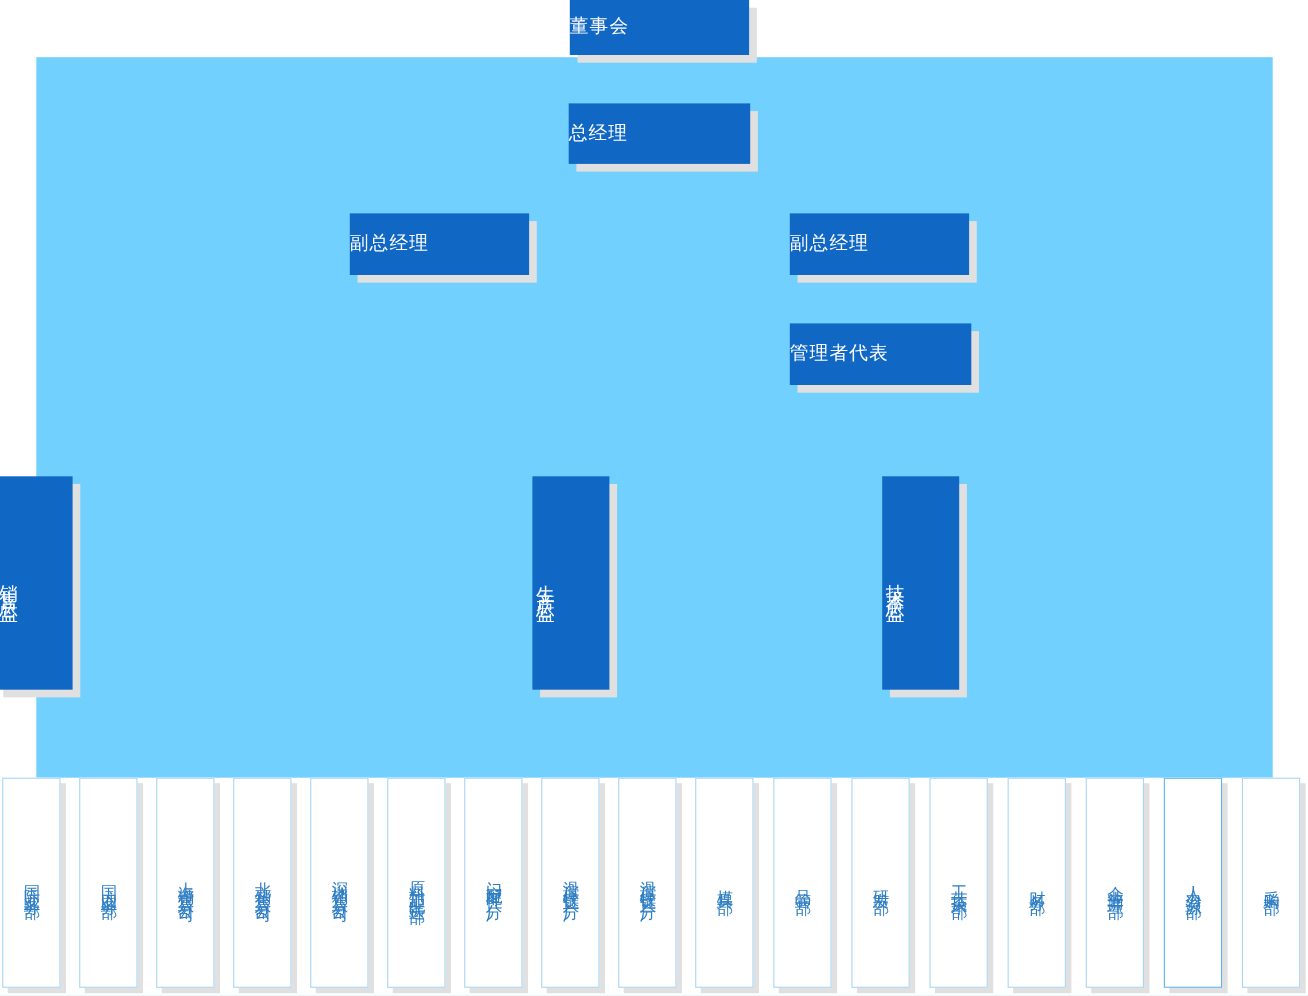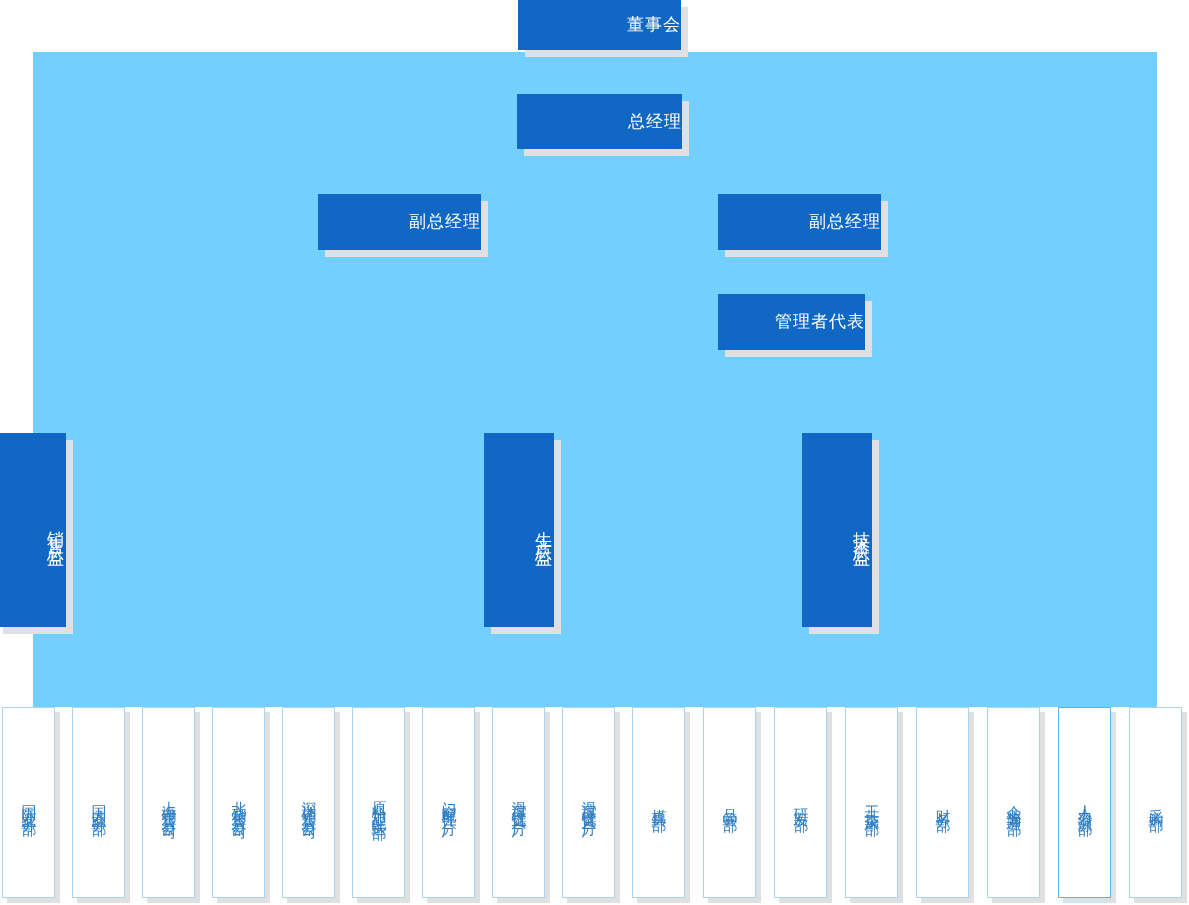--- a/index.html
+++ b/index.html
@@ -27,21 +27,21 @@
     background: #71d0fe;
   }
   
   .exec-box {
     position: absolute;
     background: #1068c4;
     box-shadow: 7px 7px 0 0 #e0e0e0;
     color: #ffffff;
     display: flex;
     align-items: center;
-    justify-content: flex-end;
+    justify-content: flex-start;
     box-sizing: border-box;
     z-index: 3;
   }
   .exec-box .label {
     font-size: 17px;
     line-height: 1.25;
     letter-spacing: 1px;
     color: #ffffff;
     text-align: center;
     white-space: nowrap;
@@ -92,21 +92,21 @@
       </div>
       <div class="exec-box" style="left: 517px; top: 94px; width: 165px; height: 55px;">
         <span class="label">总经理</span>
       </div>
       <div class="exec-box" style="left: 318px; top: 194px; width: 163px; height: 56px;">
         <span class="label">副总经理</span>
       </div>
       <div class="exec-box" style="left: 718px; top: 194px; width: 163px; height: 56px;">
         <span class="label">副总经理</span>
       </div>
-      <div class="exec-box" style="left: 718px; top: 294px; width: 147px; height: 56px;">
+      <div class="exec-box" style="left: 718px; top: 294px; width: 165px; height: 56px;">
         <span class="label">管理者代表</span>
       </div>
       <div class="exec-box vertical" style="left: -4px; top: 433px; width: 70px; height: 194px;">
         <span class="label">销售总监</span>
       </div>
       <div class="exec-box vertical" style="left: 484px; top: 433px; width: 70px; height: 194px;">
         <span class="label">生产总监</span>
       </div>
       <div class="exec-box vertical" style="left: 802px; top: 433px; width: 70px; height: 194px;">
         <span class="label">技术总监</span>

